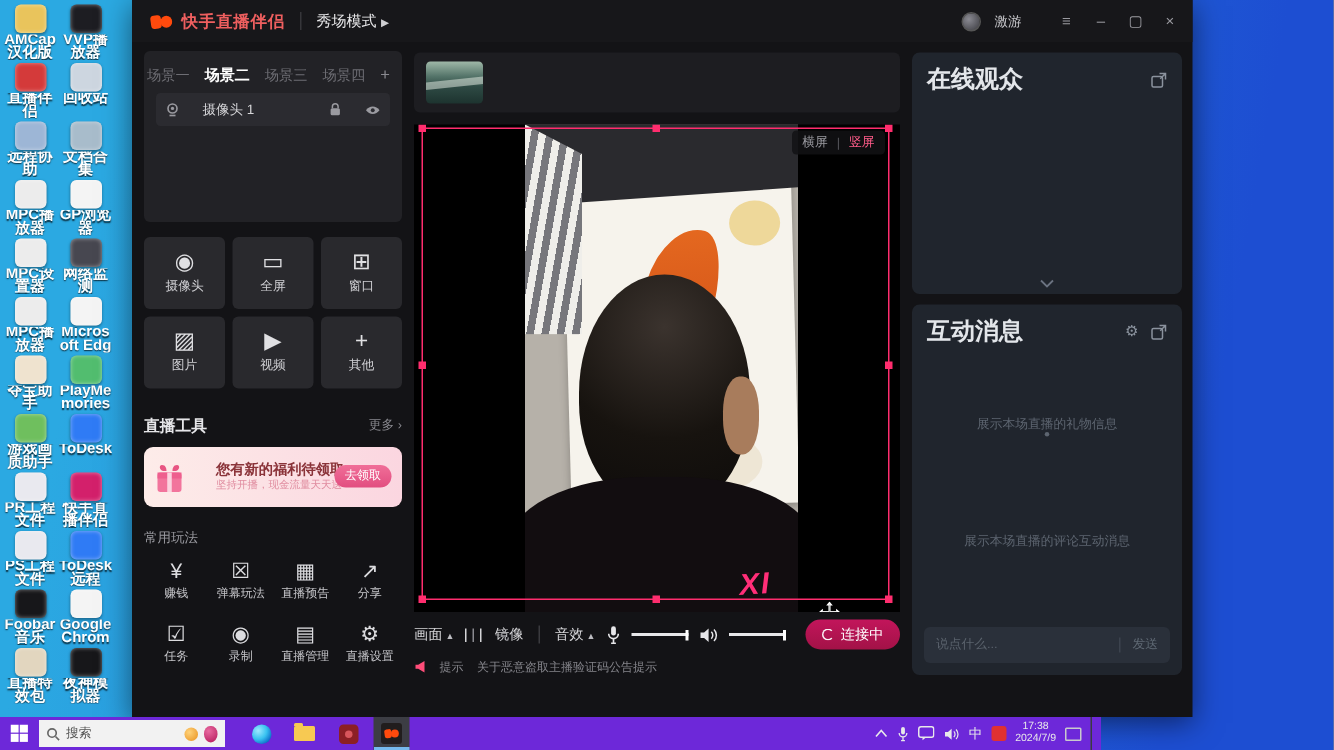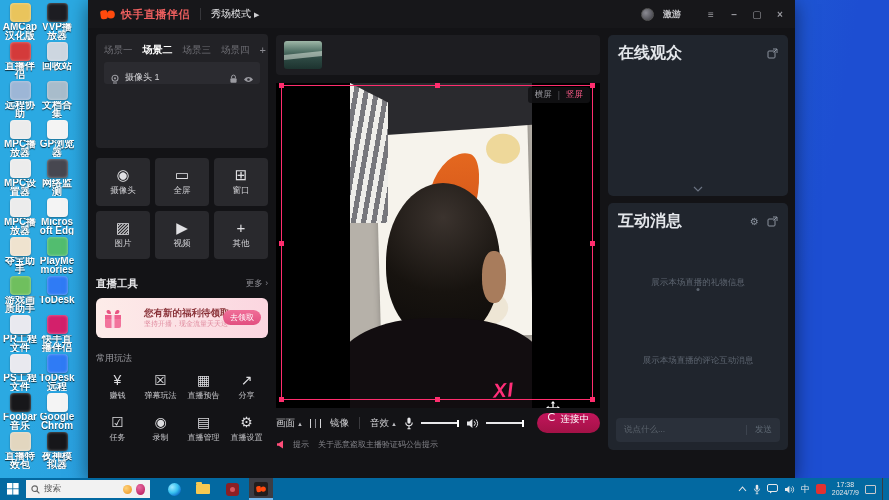--- a/index.html
+++ b/index.html
@@ -19,36 +19,36 @@
   .app { position:absolute; left:88px; top:0; width:707px; height:478px;
          background:#131316; box-shadow:0 4px 18px rgba(0,0,0,.5); color:#ddd; }
 
   .titlebar { position:absolute; left:0; top:0; right:0; height:28px; background:#17171a;
               display:flex; align-items:center; padding:0 8px; }
   .ks-logo { width:15px; height:15px; margin:0 6px 0 4px; }
   .app-title { color:#ee5f5f; font-size:11px; font-weight:bold; letter-spacing:.5px; }
   .tb-div { width:1px; height:12px; background:#36363a; margin:0 10px; }
   .mode { color:#e8e8ea; font-size:10px; }
   .mode .arr { font-size:7px; color:#cfcfd2; margin-left:3px; }
-  .tb-right { margin-left:auto; display:flex; align-items:center; gap:9px;font-weight:bold; }
+  .tb-right { margin-left:auto; display:flex; align-items:center; gap:9px; }
   .avatar { width:13px; height:13px; border-radius:50%;
             background:radial-gradient(circle at 35% 35%,#8a8a92,#3a3a40); border:1px solid #555; }
   .user { font-size:9px; color:#c9c9cd; margin-right:14px; }
   .winbtn { color:#9a9aa0; font-size:10px; width:14px; text-align:center; cursor:default; }
 
   
   .leftcol { position:absolute; left:8px; top:34px; width:172px; }
   .scard { background:#222226; border-radius:4px; padding:4px 8px 6px; height:114px;
            display:flex; flex-direction:column; }
-  .tabs { display:flex; align-items:center; gap:10px; height:24px; }
+  .tabs { display:flex; align-items:center; gap:10px; height:24px;justify-content:flex-end; }
   .tab { color:#6e6e74; font-size:9.5px; cursor:default; white-space:nowrap; }
   .tab.active { color:#fff; font-weight:bold; font-size:10px; }
   .tab-add { color:#8a8a90; font-size:11px; margin-left:auto; }
-  .srcrow { display:flex; align-items:flex-end; height:22px; background:#2b2b30; border-radius:3px;
-            padding:0 6px; gap:5px; }
+  .srcrow { display:flex; align-items:center; height:22px; background:#2b2b30; border-radius:3px;
+            padding:0 6px; gap:15px; }
   .srcname { font-size:9px; color:#d5d5d8; flex:1; }
   .clear { margin-top:auto; text-align:right; font-size:8.5px; color:#8a8a90; }
 
   .srcgrid { margin-top:10px; display:grid; grid-template-columns:repeat(3,1fr); gap:5px; }
   .srcbtn { background:#29292d; border-radius:4px; height:48px; display:flex; flex-direction:column;
             align-items:center; justify-content:center; gap:3px; cursor:default; }
   .srcbtn .g { font-size:15px; line-height:15px; color:#e0e0e3; }
   .srcbtn .l { font-size:8.5px; color:#cfcfd3; }
 
   .toolshdr { margin-top:18px; display:flex; align-items:center; }
@@ -127,21 +127,21 @@
              align-items:center; gap:7px; font-size:9.5px; color:#d5d5d8; }
   .upar { font-size:6px; color:#bdbdc2; margin-left:2px; }
   .mirroric { width:11px; height:9px; border-left:1.5px solid #d5d5d8; border-right:1.5px solid #d5d5d8;
               position:relative; margin-right:2px; }
   .mirroric:before { content:""; position:absolute; left:4.5px; top:0; width:1px; height:100%;
                      background:#8a8a90; }
   .cdiv { width:1px; height:12px; background:#3a3a3e; margin:0 3px; }
   .slider { width:38px; height:1.5px; background:#e8e8ea; position:relative; }
   .slider .knob { position:absolute; right:0; top:-2.5px; width:1.5px; height:7px; background:#fff; }
   .connect { margin-left:auto; height:20px; padding:0 11px; border-radius:11px;
-             background:linear-gradient(#c2155b,#a31247); display:flex; align-items:flex-start; gap:5px;
+             background:linear-gradient(#c2155b,#a31247); display:flex; align-items:center; gap:5px;
              color:#fff; font-size:9.5px; cursor:default; }
   .ring { width:8px; height:8px; border:1.5px solid rgba(255,255,255,.95);
           border-right-color:transparent; border-radius:50%; }
 
   .statusline { position:absolute; left:188px; top:438px; width:324px; height:13px; display:flex;
                 align-items:center; gap:9px; font-size:8px; color:#84848a; }
   .statusline .stats { margin-left:auto; display:flex; gap:16px; }
 
   
   .rpanel { position:absolute; left:520px; width:180px; background:#20252d; border-radius:5px;
@@ -159,21 +159,21 @@
   .middot { position:absolute; top:85px; left:50%; width:3px; height:3px; border-radius:50%;
             background:#5d6570; transform:translateX(-50%); }
   .commentempty { position:absolute; top:152px; width:100%; }
   .chatrow { position:absolute; left:8px; right:8px; bottom:8px; height:24px; background:#2a303a;
              border-radius:4px; display:flex; align-items:center; padding:0 8px; font-size:8.5px; }
   .chatph { color:#5a626c; flex:1; }
   .chatdiv { width:1px; height:10px; background:#3c434e; margin:0 8px; }
   .send { color:#5f6974; }
 
   
-  .taskbar { position:absolute; left:0; bottom:0; width:889px; height:22px; background:#0369a1;
+  .taskbar { position:absolute; left:0; bottom:0; width:734px; height:22px; background:#6d28d9;
              display:flex; align-items:center; z-index:50; }
   .startbtn { width:26px; height:22px; display:flex; align-items:center; justify-content:center; }
   .searchbox { width:124px; height:18px; background:#f2f2f2; display:flex; align-items:center;
                padding:0 5px; gap:4px; }
   .searchbox .ph { font-size:8.5px; color:#555; flex:1; }
   .fruit1 { width:9px; height:9px; border-radius:50%;
             background:radial-gradient(circle at 35% 35%,#ffd27a,#e8901c); }
   .fruit2 { width:9px; height:11px; border-radius:50% 50% 55% 55%;
             background:radial-gradient(circle at 35% 30%,#e86aa0,#b31558); }
   .tbicons { display:flex; align-items:center; margin-left:12px; gap:5px; }

